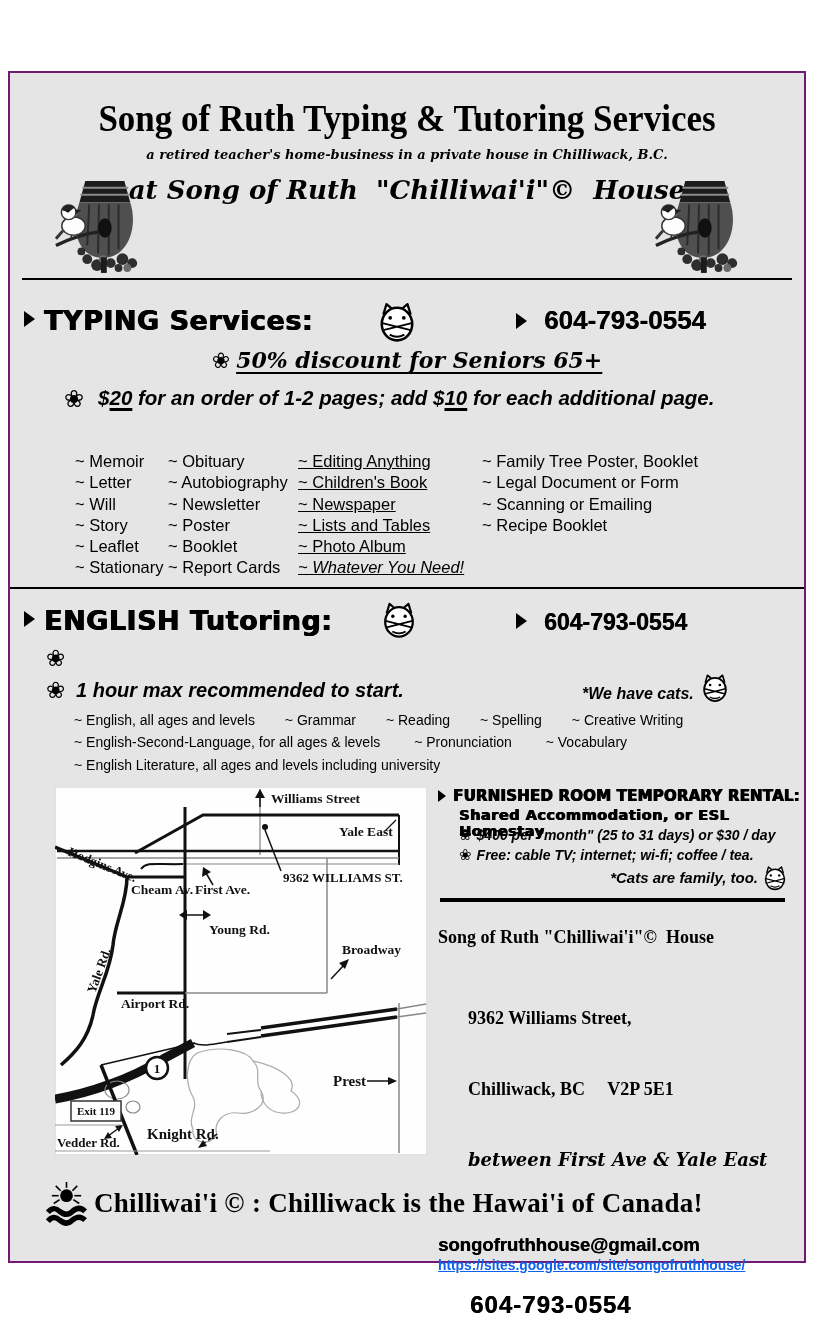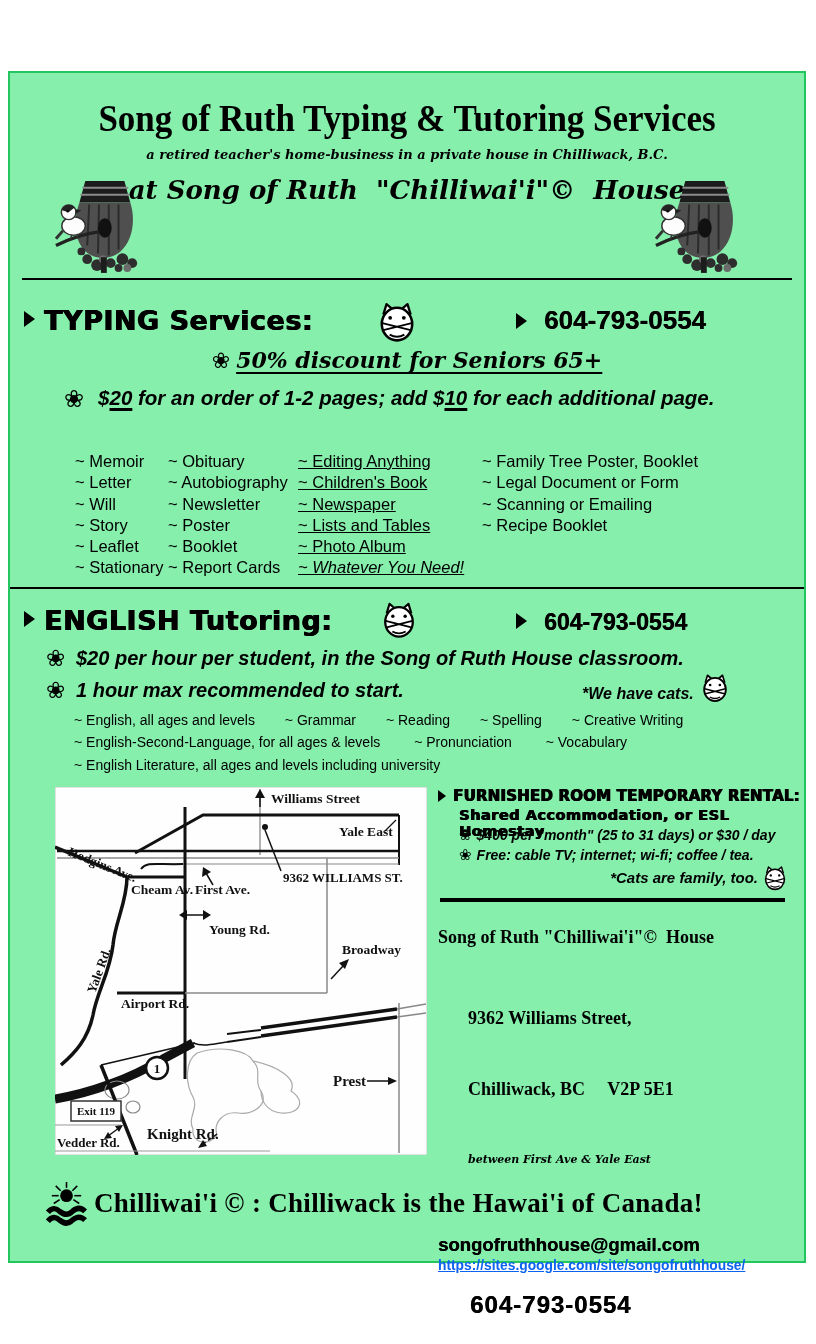--- a/index.html
+++ b/index.html
@@ -1,19 +1,19 @@
 <!DOCTYPE html>
 <html><head>
 <meta charset="utf-8">
 <style>
   html,body{margin:0;padding:0;background:#fff;}
   body{width:816px;height:1344px;position:relative;color:#000;
        font-family:"Liberation Sans",sans-serif;}
   .page{position:absolute;left:8px;top:71px;width:798px;height:1192px;
-        border:2px solid #22c55e;box-sizing:border-box;background:#86efac;}
+        border:2px solid #701a75;box-sizing:border-box;background:#e5e5e5;}
   .abs{position:absolute;}
   .center{width:100%;text-align:center;}
   
   .title{top:26px;font-family:"Liberation Serif",serif;font-weight:bold;font-size:35px;
          transform:scaleY(1.08);white-space:pre;}
   .subtitle{top:74px;font-family:"DejaVu Serif",serif;font-style:italic;font-weight:bold;
             font-size:13px;white-space:pre;}
   .tagline{top:102px;font-family:"DejaVu Serif",serif;font-style:italic;font-weight:bold;
            font-size:26px;white-space:pre;}
   .bird{width:88px;height:96px;top:104px;}
@@ -76,21 +76,21 @@
   .r-sub{margin-left:21px;font-size:14.5px;height:19px;}
   .r-b{margin-left:21px;font-style:italic;font-weight:bold;font-size:14px;height:19.5px;}
   .r-b .flower{font-style:normal;font-size:15px;margin-right:5px;}
   .r-cats{text-align:right;padding-right:14px;font-style:italic;font-weight:bold;font-size:15px;}
   .r-cats .cat-ic{display:inline-block;width:26px;height:26px;vertical-align:-8px;margin-left:4px;}
   
   .contact{left:428px;top:854px;width:364px;}
   .c-house{font-family:"Liberation Serif",serif;font-weight:bold;font-size:18px;white-space:pre;}
   .c-addr{margin-top:12px;margin-left:30px;font-family:"Liberation Serif",serif;
           font-weight:bold;font-size:18px;line-height:23.5px;white-space:pre;}
-  .c-addr .a3{font-family:"DejaVu Serif",serif;font-style:italic;font-size:11px;}
+  .c-addr .a3{font-family:"DejaVu Serif",serif;font-style:italic;font-size:18px;}
   .c-email{margin-top:15px;font-weight:bold;font-size:18.5px;text-shadow:0.4px 0 #000;}
   .c-link{display:inline-block;font-weight:bold;font-size:13.8px;color:#0b63f0;
           text-decoration:underline;margin-top:2px;}
   .c-phone{margin-top:17px;margin-left:32px;font-weight:bold;font-size:24px;
            letter-spacing:1px;text-shadow:0.5px 0 #000;}
   
   .footer-icon{left:33px;top:1108px;width:47px;height:47px;}
   .footer-text{left:84px;top:1115px;font-family:"Liberation Serif",serif;font-weight:bold;
                font-size:27px;letter-spacing:0.3px;white-space:pre;}
 </style>
@@ -224,21 +224,20 @@
     <div class="abs heavy sec-title">ENGLISH Tutoring:</div>
     <svg class="abs cat-ic">
         <use href="#cat-sym"></use>
       </svg>
     <div class="abs tri tri2"></div>
     <div class="abs phone">604-793-0554</div>
   </div>
 
   <div class="abs ebul eb1">
     <span class="abs flower">❀</span>
-    <span class="abs btxt">$20 per hour per student, in the Song of Ruth House classroom.</span>
   </div>
   <div class="abs ebul eb2">
     <span class="abs flower">❀</span>
     <span class="abs btxt">1 hour max recommended to start.</span>
     <span class="abs cats-note">*We have cats.</span>
     <svg class="abs cat-ic">
         <use href="#cat-sym"></use>
       </svg>
   </div>
 

